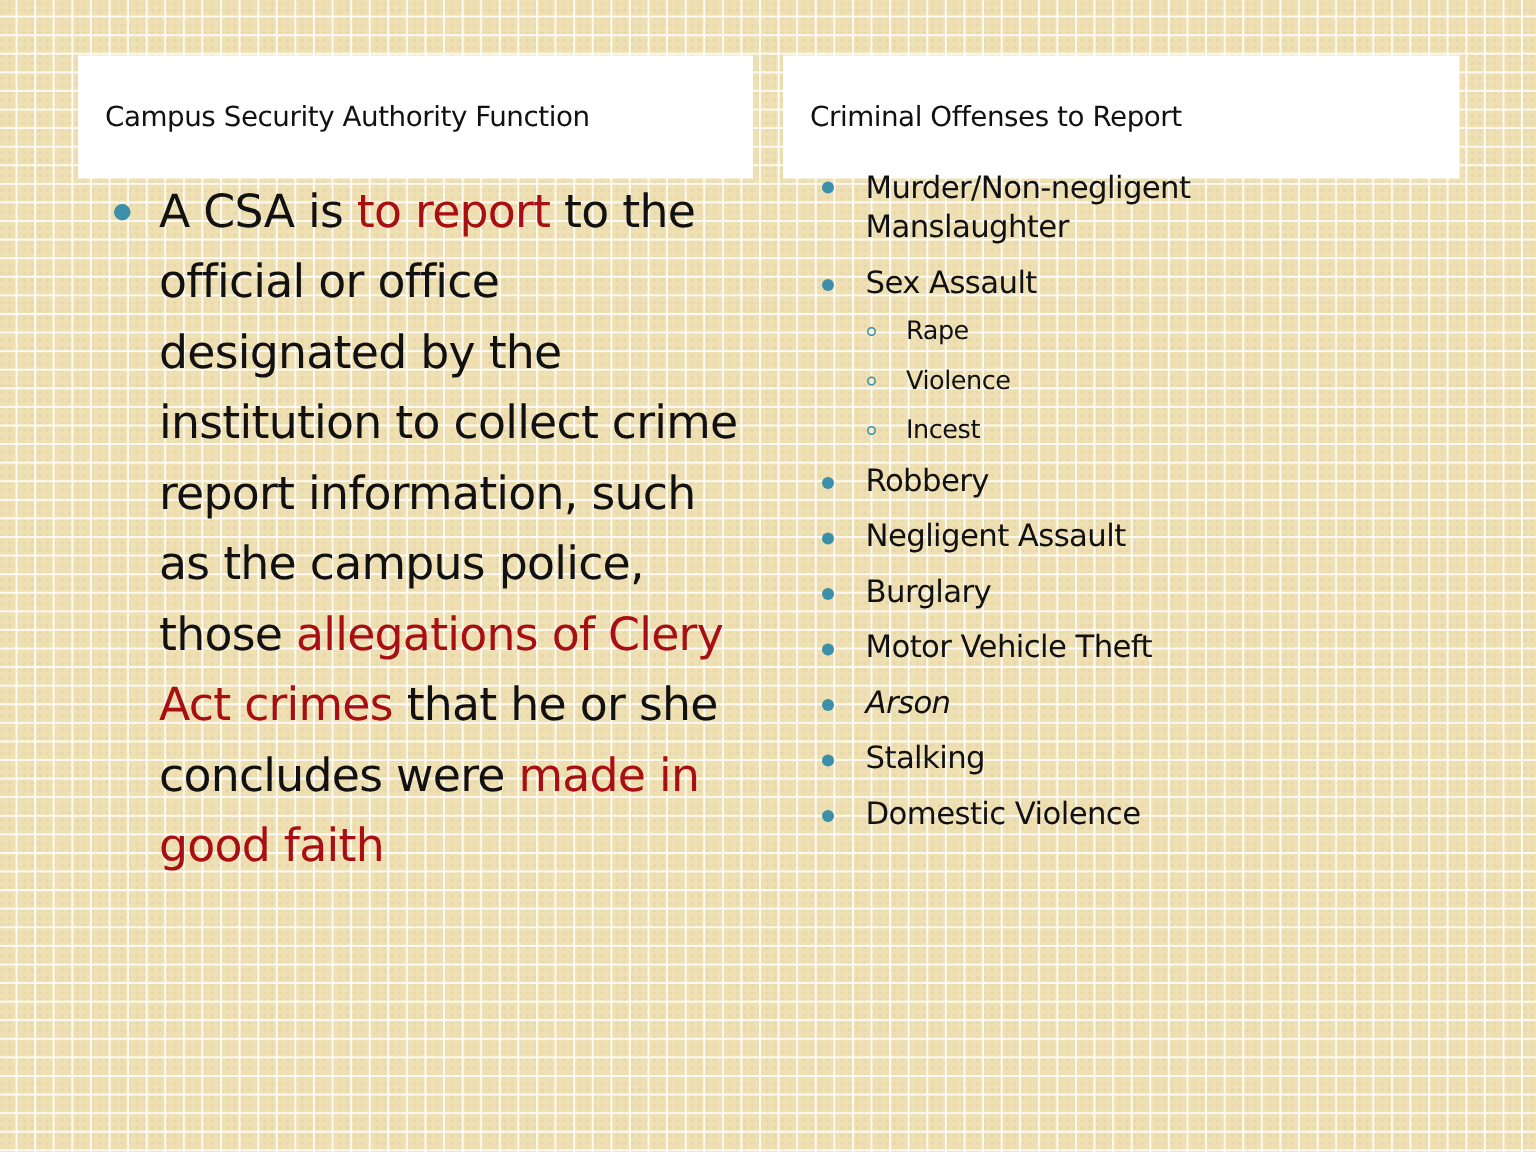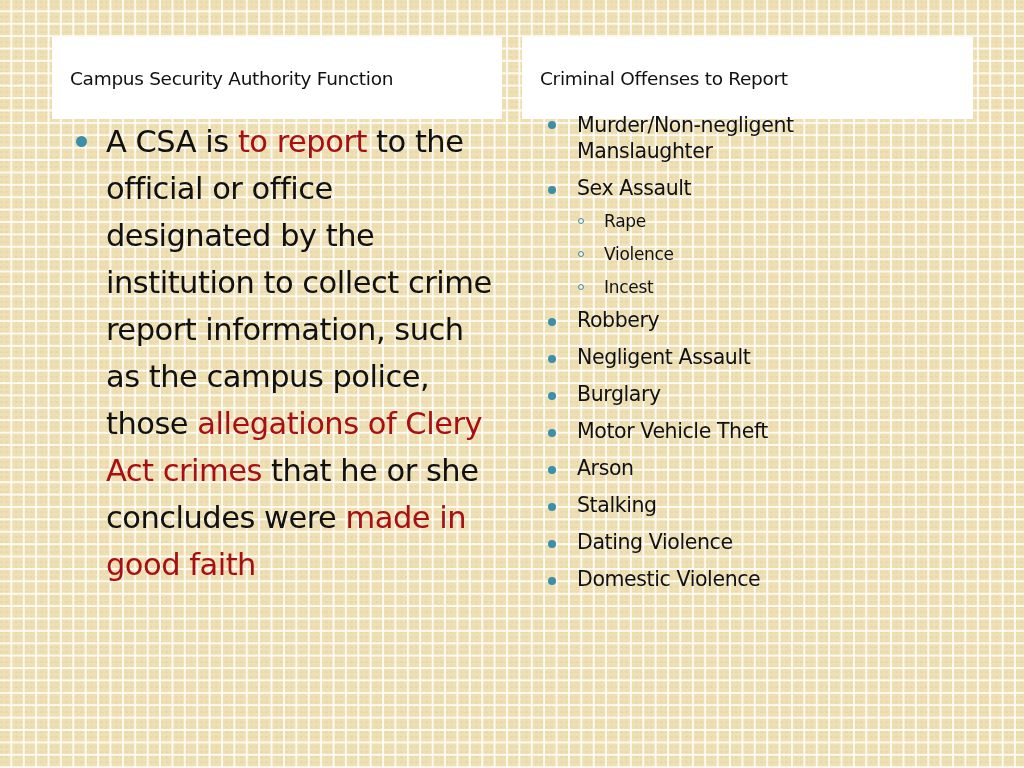--- a/index.html
+++ b/index.html
@@ -146,29 +146,25 @@
     <span class="text">Negligent Assault</span>
   </div>
   <div class="item" style="margin-bottom:14px;">
     <span class="dot"></span>
     <span class="text">Burglary</span>
   </div>
   <div class="item" style="margin-bottom:14px;">
     <span class="dot"></span>
     <span class="text">Motor Vehicle Theft</span>
   </div>
-  <div class="item" style="margin-bottom:14px;">
+  <div class="item" style="margin-bottom:14px;font-style:italic;">
     <span class="dot"></span>
     <span class="text">Arson</span>
   </div>
   <div class="item" style="margin-bottom:14px;">
     <span class="dot"></span>
     <span class="text">Stalking</span>
-  </div>
-  <div class="item" style="margin-bottom:14px;">
-    <span class="dot"></span>
-    <span class="text">Dating Violence</span>
   </div>
   <div class="item">
     <span class="dot"></span>
     <span class="text">Domestic Violence</span>
   </div>
 </div>
 
 </body></html>

